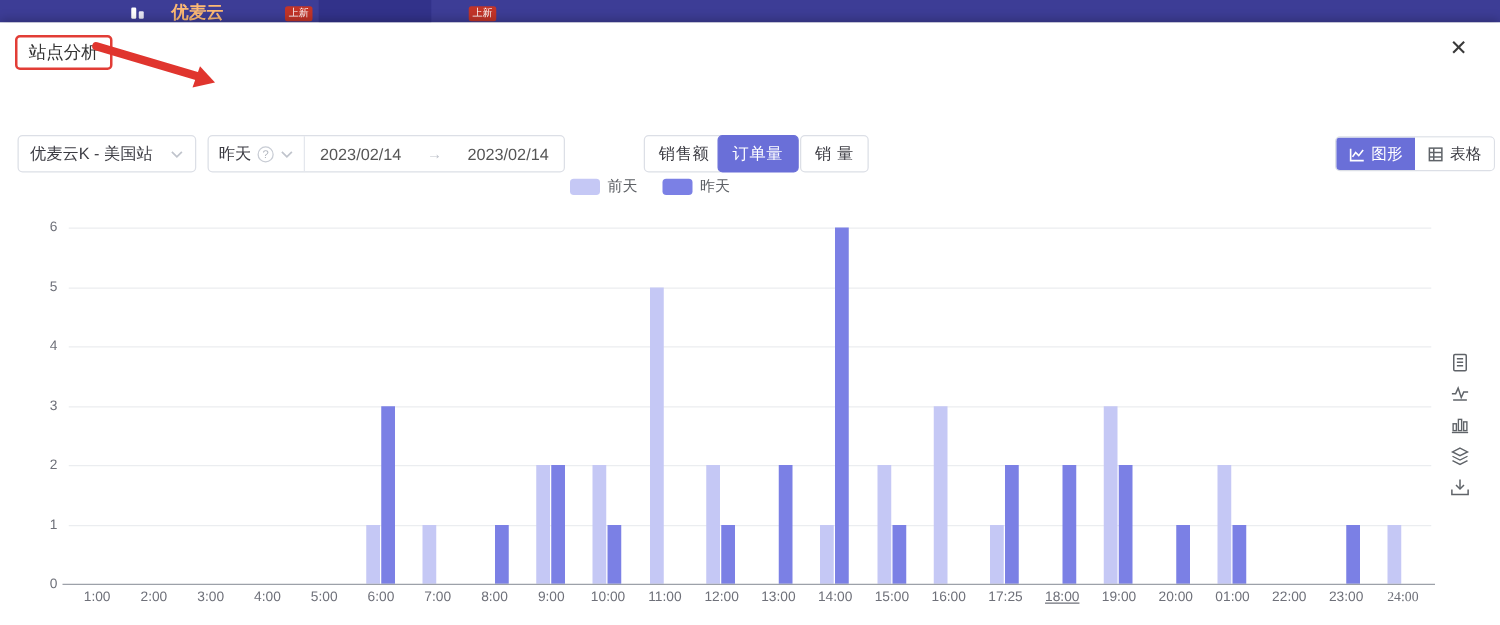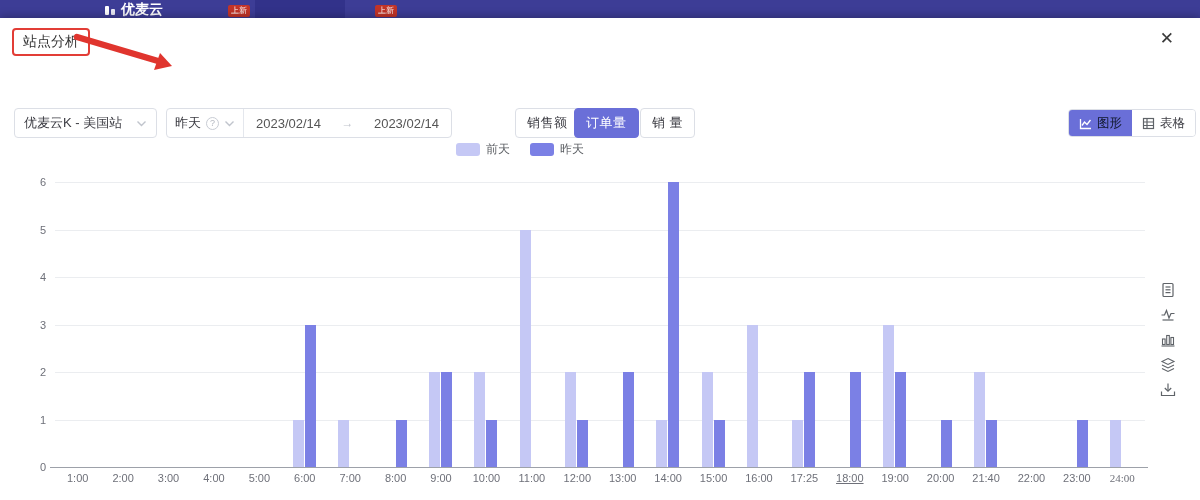--- a/index.html
+++ b/index.html
@@ -4,22 +4,22 @@
 <style>
   * { margin:0; padding:0; box-sizing:border-box; }
   html,body { width:1200px; height:500px; overflow:hidden; background:#fff;
     font-family:"Liberation Sans","DejaVu Sans",sans-serif; }
   #stage { position:relative; width:1200px; height:500px; }
 
   
   #topbar { position:absolute; left:0; top:0; width:1200px; height:18px;
     background:#3d3d96; overflow:hidden; }
   #topbar .seg { position:absolute; left:255px; top:0; width:90px; height:18px; background:#32328a; }
-  .logo { position:absolute; left:104px; top:1px; display:flex; align-items:center; gap:5px;
-    color:#ffffff; font-size:14px; font-weight:bold; }
+  .logo { position:absolute; left:104px; top:1px; display:flex; align-items:center; gap:21px;
+    color:#fdba74; font-size:14px; font-weight:bold; }
   .badge { position:absolute; top:5px; height:12px; line-height:12px; padding:0 3px;
     background:#c23428; color:#fff; font-size:8px; border-radius:2px; }
   #badge1 { left:228px; } #badge2 { left:375px; }
 
   
   #modal { position:absolute; left:0; top:18px; width:1200px; height:482px; background:#fff;
     box-shadow:0 -2px 8px rgba(0,0,0,.25); }
 
   .title-box { position:absolute; left:12px; top:10px; padding:3px 9px;
     border:2px solid #e23d36; border-radius:4px; font-size:14px; color:#333; background:#fff; z-index:3; }
@@ -54,21 +54,21 @@
     background:#fff; font-size:13px; color:#3c3c43; padding:0 11px; cursor:pointer;
     font-family:inherit; letter-spacing:0.5px; }
   #metric-sales { left:515px; }
   #metric-orders { left:574px; background:#6a6fd8; border-color:#6a6fd8; color:#fff; }
   #metric-volume { left:640px; }
 
   .view-toggle { position:absolute; left:1068px; top:1px; height:28px; display:flex;
     border:1px solid #dcdfe6; border-radius:4px; overflow:hidden; }
   .vt-seg { display:flex; align-items:center; gap:5px; padding:0 10px; font-size:12.5px;
     color:#3c3c43; background:#fff; cursor:pointer; }
-  .vt-seg.active { background:#6a6fd8; color:#0f172a; }
+  .vt-seg.active { background:#6a6fd8; color:#ffffff; }
 
   
   .legend { position:absolute; left:0; top:123px; width:1040px; display:flex;
     justify-content:center; gap:20px; }
   .legend-item { display:flex; align-items:center; gap:6px; font-size:12px; color:#5e6166; cursor:pointer; }
   .legend-swatch { width:24px; height:13px; border-radius:3px; }
 
   
   .y-axis { position:absolute; left:0; top:164px; width:46px; height:285px; }
   .y-axis div { position:absolute; right:0; width:46px; text-align:right; font-size:11px; color:#6e7079; }
@@ -233,21 +233,21 @@
         <div style="left: 454.875px;">11:00</div>
         <div style="left: 500.292px;">12:00</div>
         <div style="left: 545.708px;">13:00</div>
         <div style="left: 591.125px;">14:00</div>
         <div style="left: 636.542px;">15:00</div>
         <div style="left: 681.958px;">16:00</div>
         <div style="left: 727.375px;">17:25</div>
         <div style="left: 772.792px; text-decoration: underline;">18:00</div>
         <div style="left: 818.208px;">19:00</div>
         <div style="left: 863.625px;">20:00</div>
-        <div style="left: 909.042px;">21:40</div>
+        <div style="left: 909.042px;">01:00</div>
         <div style="left: 954.458px;">22:00</div>
         <div style="left: 999.875px;">23:00</div>
         <div style="left: 1045.29px; font-family: Liberation Serif, serif;">24:00</div>
       </div>
 
     <div class="chart-tools">
       <svg class="tool" viewBox="0 0 16 16">
         <rect x="3" y="1.5" width="10" height="13" rx="1" fill="none" stroke="#5f6368" stroke-width="1.2"></rect>
         <line x1="5.5" y1="5" x2="10.5" y2="5" stroke="#5f6368" stroke-width="1.2"></line>
         <line x1="5.5" y1="7.8" x2="10.5" y2="7.8" stroke="#5f6368" stroke-width="1.2"></line>

